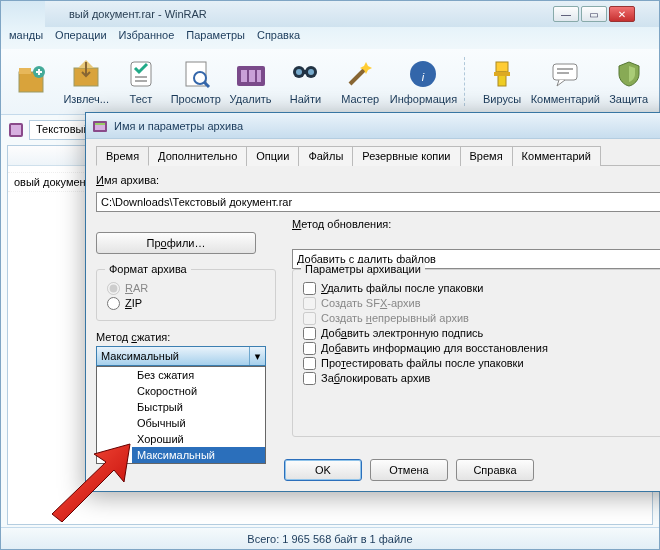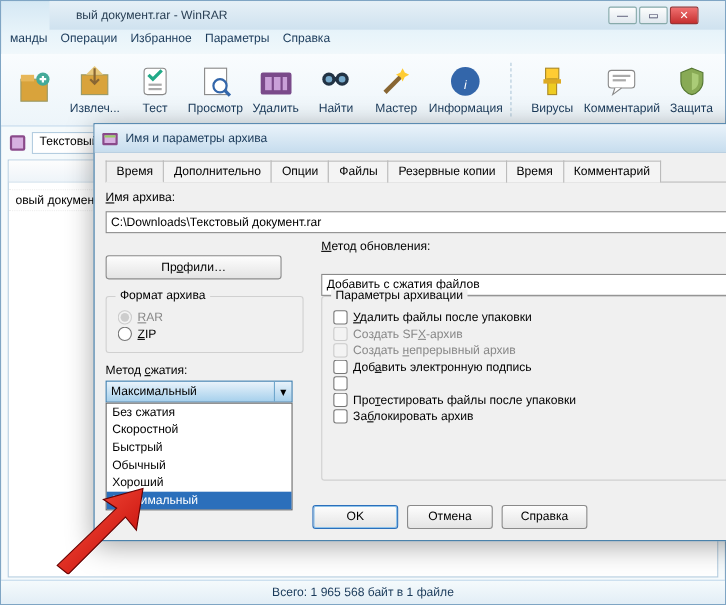--- a/index.html
+++ b/index.html
@@ -50,28 +50,28 @@
   .btn.wide { width: 160px; }
   .combo { flex: 1; height: 20px; border: 1px solid #8a8a8a; background: #fff; display: flex; align-items: center; padding: 0 4px; position: relative; }
   .combo .arrow { position: absolute; right: 0; top: 0; width: 16px; height: 100%; background: linear-gradient(#f0f0f0,#dadada); border-left: 1px solid #aaa; display: flex; align-items: center; justify-content: center; }
   
   .two-col { display: flex; gap: 16px; }
   .col { flex: 1; }
   
   .groupbox { border: 1px solid #d0d0d0; border-radius: 3px; padding: 10px 10px 8px; margin-bottom: 10px; position: relative; }
   .groupbox > .legend { position: absolute; top: -7px; left: 8px; background: #f0f0f0; padding: 0 4px; }
   
-  .radio, .check { display: flex; align-items: center; gap: 5px; margin: 2px 0; }
+  .radio, .check { display: flex; align-items: flex-start; gap: 5px; margin: 2px 0; }
   .radio input, .check input { margin: 0; }
   .check.disabled { color: #888; }
   .underline { text-decoration: underline; }
   
   .compress-combo { width: 170px; height: 20px; border: 1px solid #3c7fb1; background: linear-gradient(#e9f3fb,#a6d0ec); display: flex; align-items: center; padding: 0 4px; position: relative; }
   .compress-combo .arrow { position: absolute; right: 0; top: 0; width: 16px; height: 100%; border-left: 1px solid #6fa7cd; display: flex; align-items: center; justify-content: center; }
-  .dropdown-list { position: absolute; left: 0; top: 20px; width: 170px; border: 1px solid #666; background: #fff; z-index: 5; }
+  .dropdown-list { position: absolute; left: 0; top: 20px; width: 170px; border: 1px solid #666; background: #fff; z-index: 5; padding-left: 35px; }
   .dd-item { padding: 2px 5px; cursor: default; }
   .dd-item.sel { background: #2b6fbb; color: #fff; }
   
   .dlg-buttons { display: flex; justify-content: center; gap: 8px; margin-top: 12px; }
   .btn.default { border: 1px solid #2b6fbb; box-shadow: 0 0 0 1px #8fc3ea inset; }
   
   .pointer { position: absolute; left: 44px; top: 442px; z-index: 20; }
 </style>
 </head>
 <body>
@@ -252,21 +252,21 @@
     <div class="two-col" style="margin-top:4px;">
       <div class="col" style="flex:0 0 180px;">
         <div style="height:14px;"></div>
         <div class="btn wide">
             <span>Пр<span class="underline">о</span>фили…</span>
           </div>
       </div>
       <div class="col">
         <div class="label" style="margin-bottom:19px;"><span class="underline">М</span>етод обновления:</div>
         <div class="combo">
-          <span>Добавить с сжатия файлов</span>
+          <span>Добавить с далить файлов</span>
           <span class="arrow">▾</span>
         </div>
       </div>
     </div>
 
     <div class="two-col" style="">
       <div class="col" style="flex:0 0 180px;">
         <div class="groupbox">
           <span class="legend">Формат архива</span>
           <label class="radio">
@@ -310,20 +310,21 @@
           <label class="check disabled">
               <input type="checkbox" disabled="" style="">
               <span>Создать <span class="underline">н</span>епрерывный архив</span>
             </label>
           <label class="check">
               <input type="checkbox" style="">
               <span>Доб<span class="underline">а</span>вить электронную подпись</span>
             </label>
           <label class="check">
               <input type="checkbox" style="">
+              <span>До<span class="underline">б</span>авить информацию для восстановления</span>
             </label>
           <label class="check">
               <input type="checkbox" style="">
               <span>Про<span class="underline">т</span>естировать файлы после упаковки</span>
             </label>
           <label class="check">
               <input type="checkbox" style="">
               <span>За<span class="underline">б</span>локировать архив</span>
             </label>
         </div>

